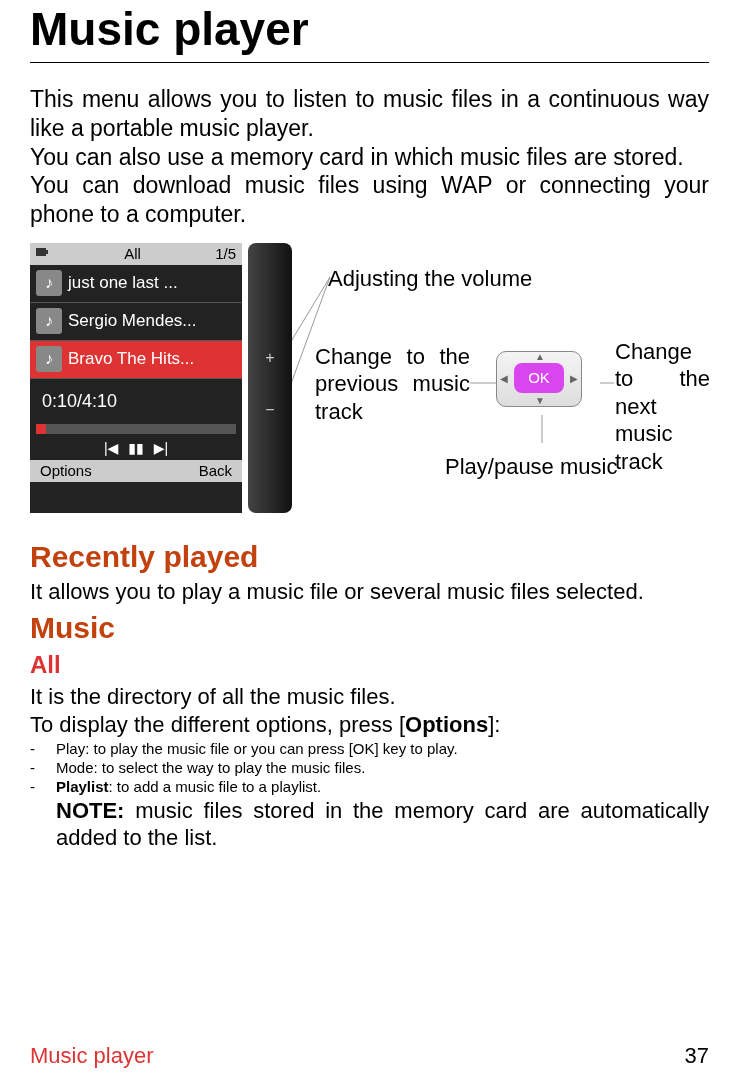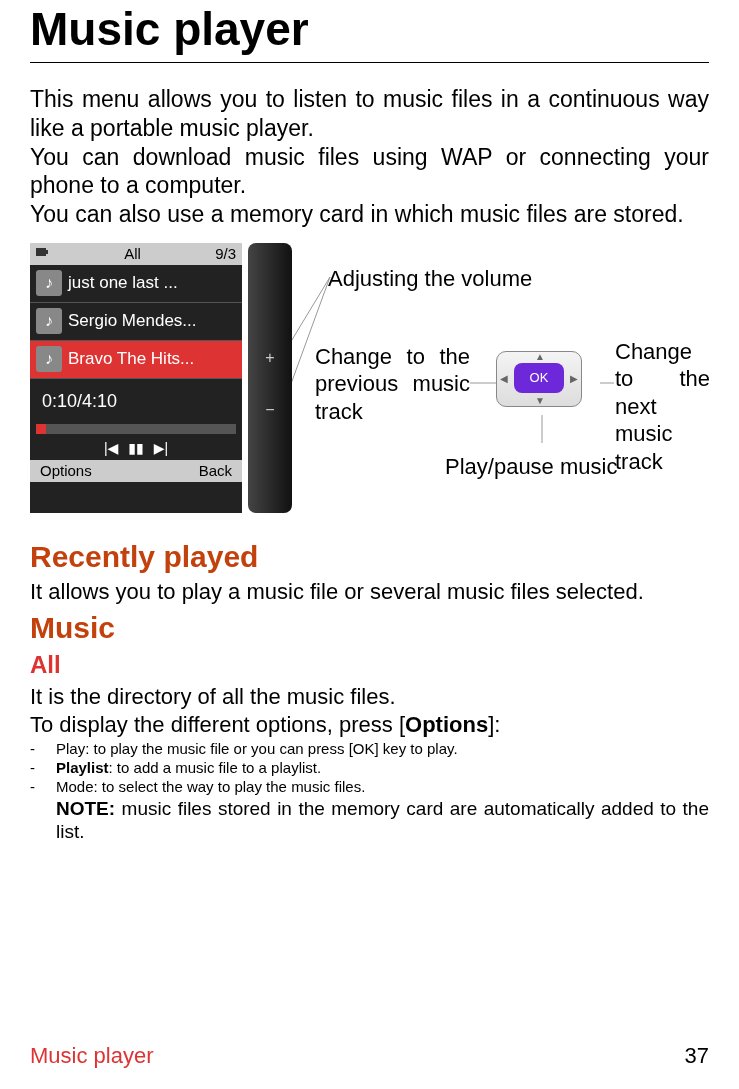--- a/index.html
+++ b/index.html
@@ -143,24 +143,24 @@
     left: 16px; top: 8px;
     width: 86px; height: 56px;
     border: 1px solid #888;
     border-radius: 10px;
     background: linear-gradient(180deg,#f4f4f4,#ddd);
   }
   .okbtn .pill {
     position: absolute;
     left: 34px; top: 20px;
     width: 50px; height: 30px;
-    background: #6d28d9;
+    background: #d946ef;
     border-radius: 8px;
     color: #fff;
-    font-size: 13px;
+    font-size: 15px;
     display:flex; align-items:center; justify-content:center;
     font-family: Arial, sans-serif;
   }
   .okbtn .arrow { position: absolute; font-size: 10px; color: #666; }
   .okbtn .arrow.up { left: 55px; top: 8px; }
   .okbtn .arrow.down { left: 55px; top: 52px; }
   .okbtn .arrow.left { left: 20px; top: 30px; }
   .okbtn .arrow.right { left: 90px; top: 30px; }
   
   .lines { position: absolute; left: 0; top: 0; width: 100%; height: 100%; pointer-events: none; }
@@ -194,21 +194,21 @@
     padding-left: 26px;
     position: relative;
   }
   ul.opts li::before {
     content: "-";
     position: absolute;
     left: 0;
   }
   .note-indent {
     padding-left: 26px;
-    font-size: 19px;
+    font-size: 22px;
     line-height: 1.25;
     text-align: justify;
   }
   .footer {
     position: absolute;
     bottom: 20px;
     left: 30px;
     right: 30px;
     display: flex;
     justify-content: space-between;
@@ -216,22 +216,22 @@
   }
   .footer .sec { color: #d33; }
 </style>
 </head>
 <body>
 
 <div class="title">Music player</div>
 
 <div class="intro">
   <div>This menu allows you to listen to music files in a continuous way like a portable music player.</div>
+  <div>You can also use a memory card in which music files are stored.</div>
   <div>You can download music files using WAP or connecting your phone to a computer.</div>
-  <div>You can also use a memory card in which music files are stored.</div>
 </div>
 
 <div class="diagram">
 
   <svg class="lines">
     <line x1="254" y1="110" x2="300" y2="34" stroke="#999" stroke-width="1"></line>
     <line x1="254" y1="160" x2="300" y2="34" stroke="#999" stroke-width="1"></line>
     <line x1="440" y1="140" x2="466" y2="140" stroke="#999" stroke-width="1"></line>
     <line x1="570" y1="140" x2="584" y2="140" stroke="#999" stroke-width="1"></line>
     <line x1="512" y1="172" x2="512" y2="200" stroke="#999" stroke-width="1"></line>
@@ -239,21 +239,21 @@
 
   <div class="phone">
     <div class="phone-top">
       <span>
         <svg class="icon" viewBox="0 0 14 14">
             <rect x="0" y="3" width="10" height="8" fill="#333"></rect>
             <rect x="10" y="5" width="2" height="4" fill="#333"></rect>
           </svg>
       </span>
       <span>All</span>
-      <span>9/3</span>
+      <span>1/5</span>
     </div>
     <div class="playlist">
       <div class="row">
         <span class="note-icon">♪</span>
         <span>just one last ...</span>
       </div>
       <div class="row">
         <span class="note-icon">♪</span>
         <span>Sergio Mendes...</span>
       </div>
@@ -302,22 +302,22 @@
 
 <div class="h2" style="margin-top:6px">Music</div>
 
 <div class="h3">All</div>
 <div class="body">
   <span>It is the directory of all the music files.</span><br>
   <span>To display the different options, press [</span><b>Options</b><span>]:</span>
 </div>
 <ul class="opts">
   <li>Play: to play the music file or you can press [OK] key to play.</li>
+  <li>Mode: to select the way to play the music files.</li>
   <li><b>Playlist</b><span>: to add a music file to a playlist.</span></li>
-  <li>Mode: to select the way to play the music files.</li>
 </ul>
 <div class="note-indent">
   <b>NOTE:</b><span> music files stored in the memory card are automatically added to the list.</span>
 </div>
 
 <div class="footer">
   <span class="sec">Music player</span>
   <span>37</span>
 </div>
 

